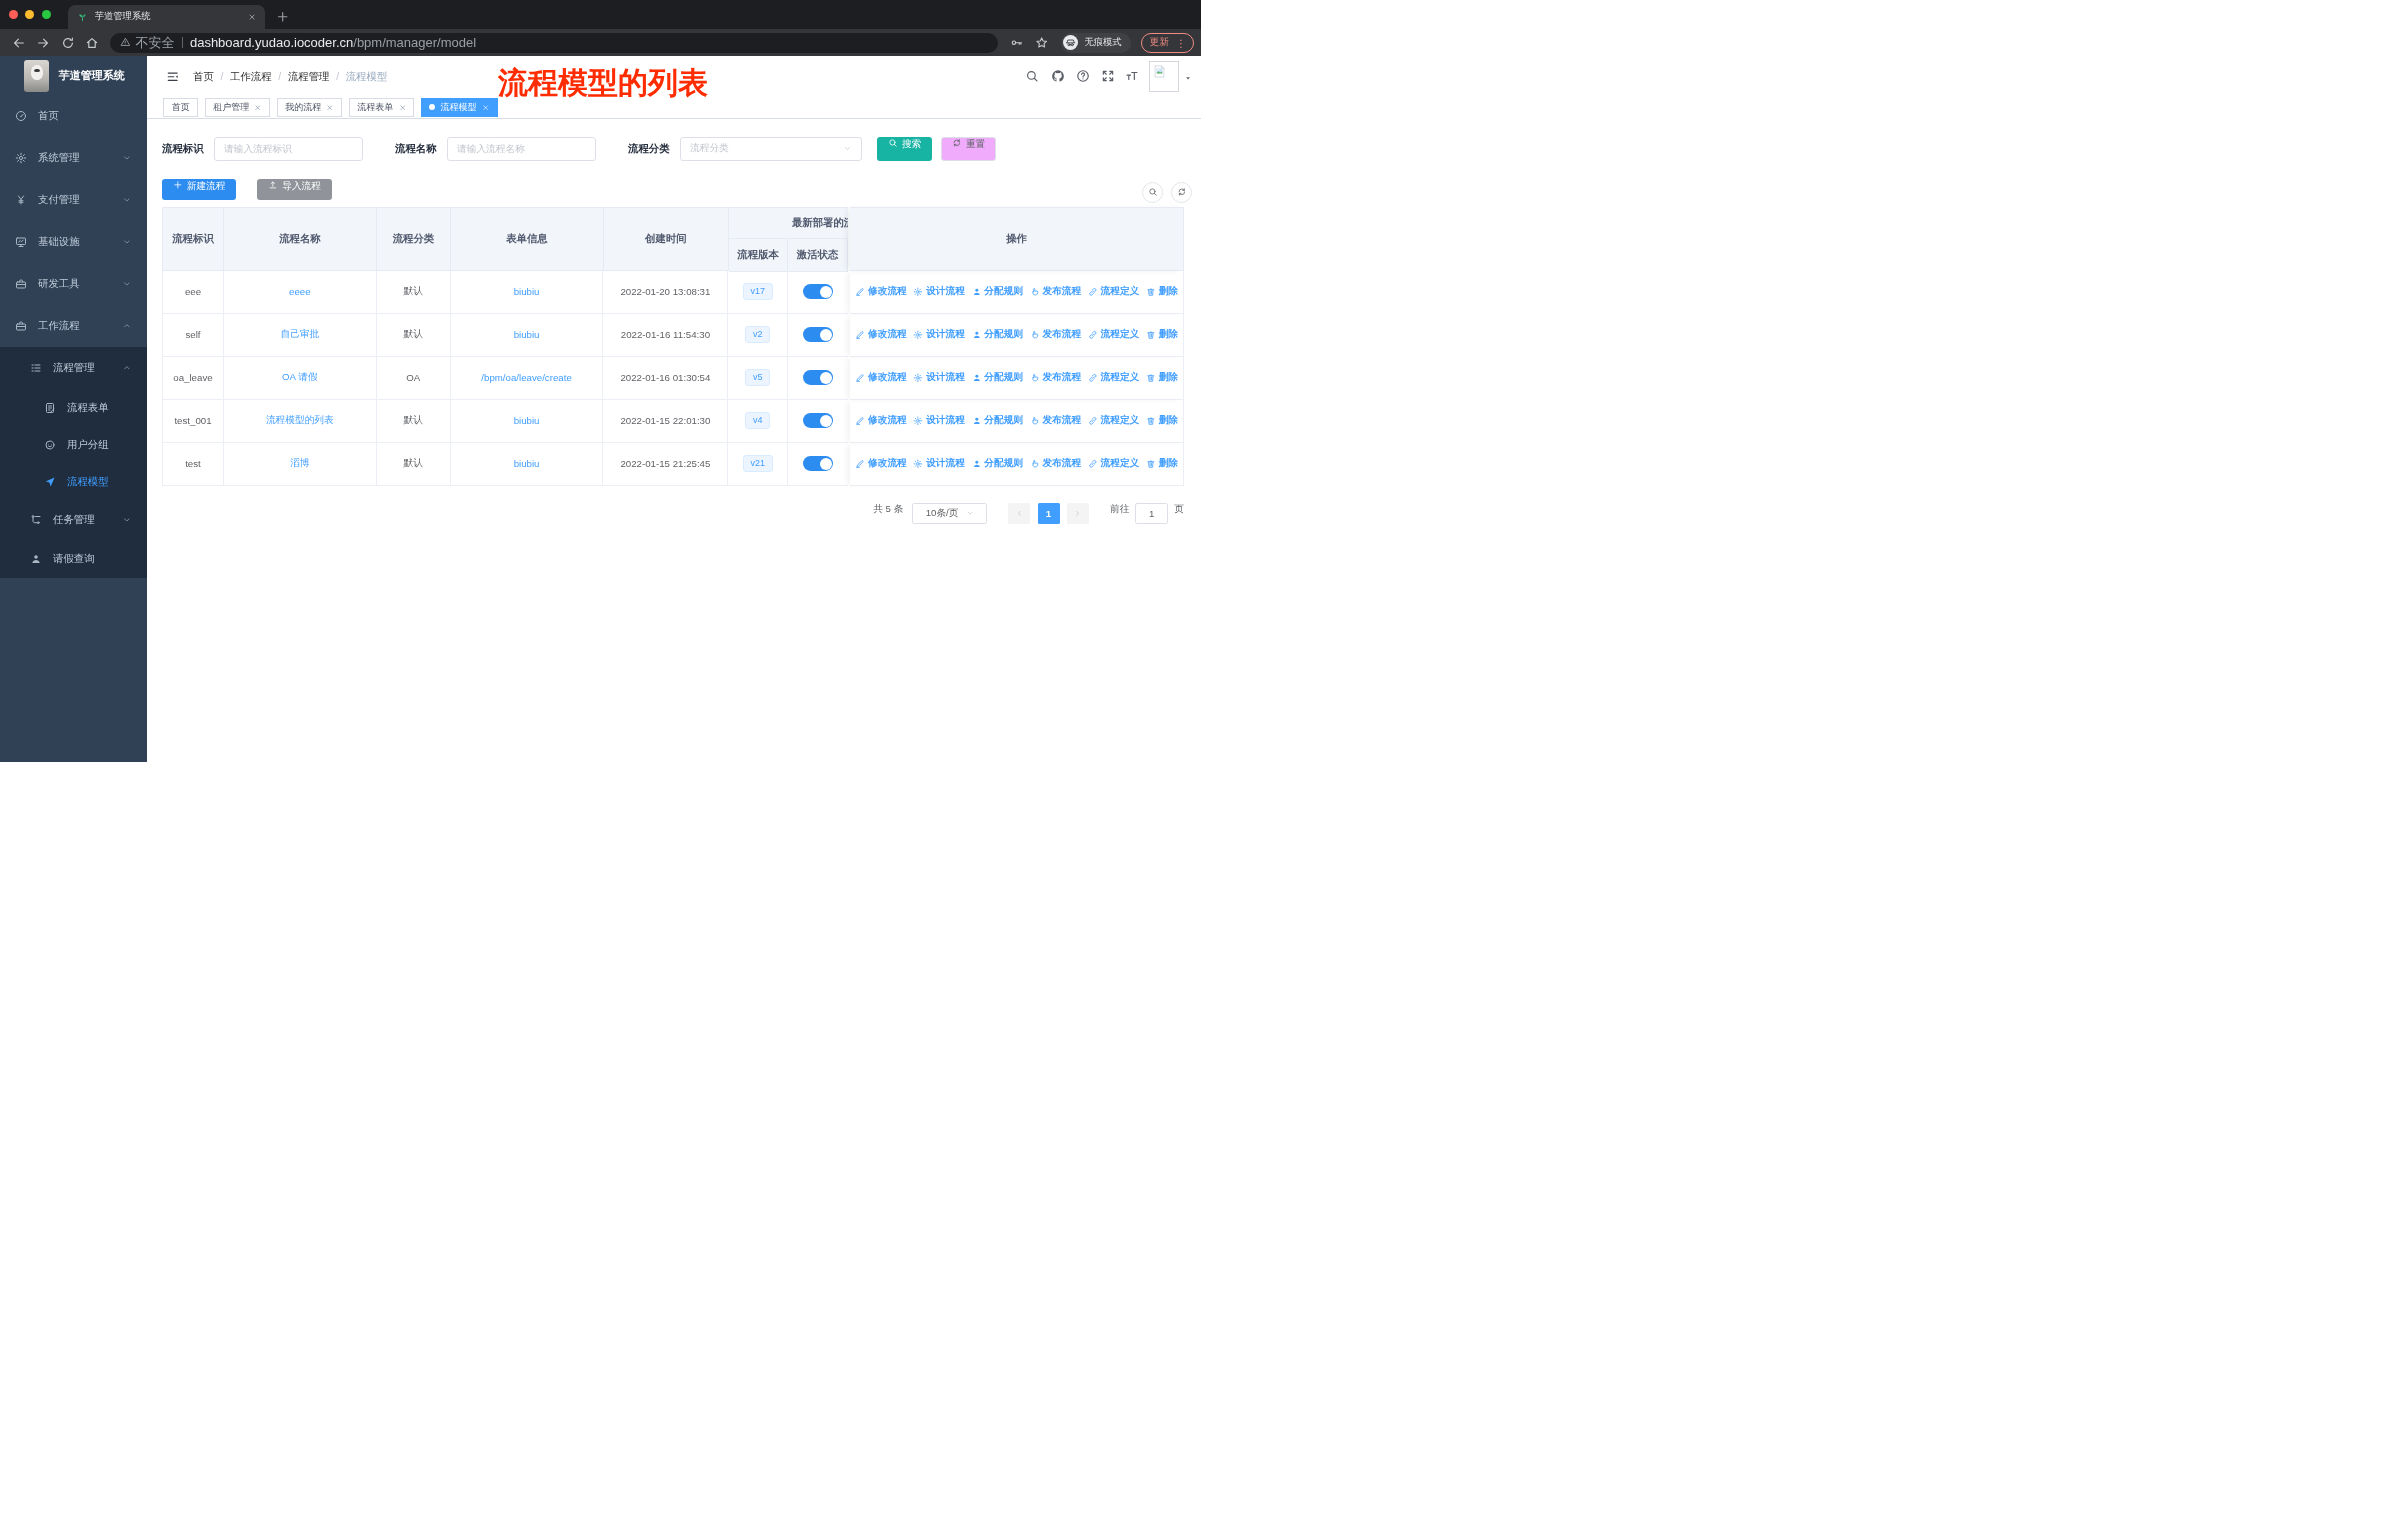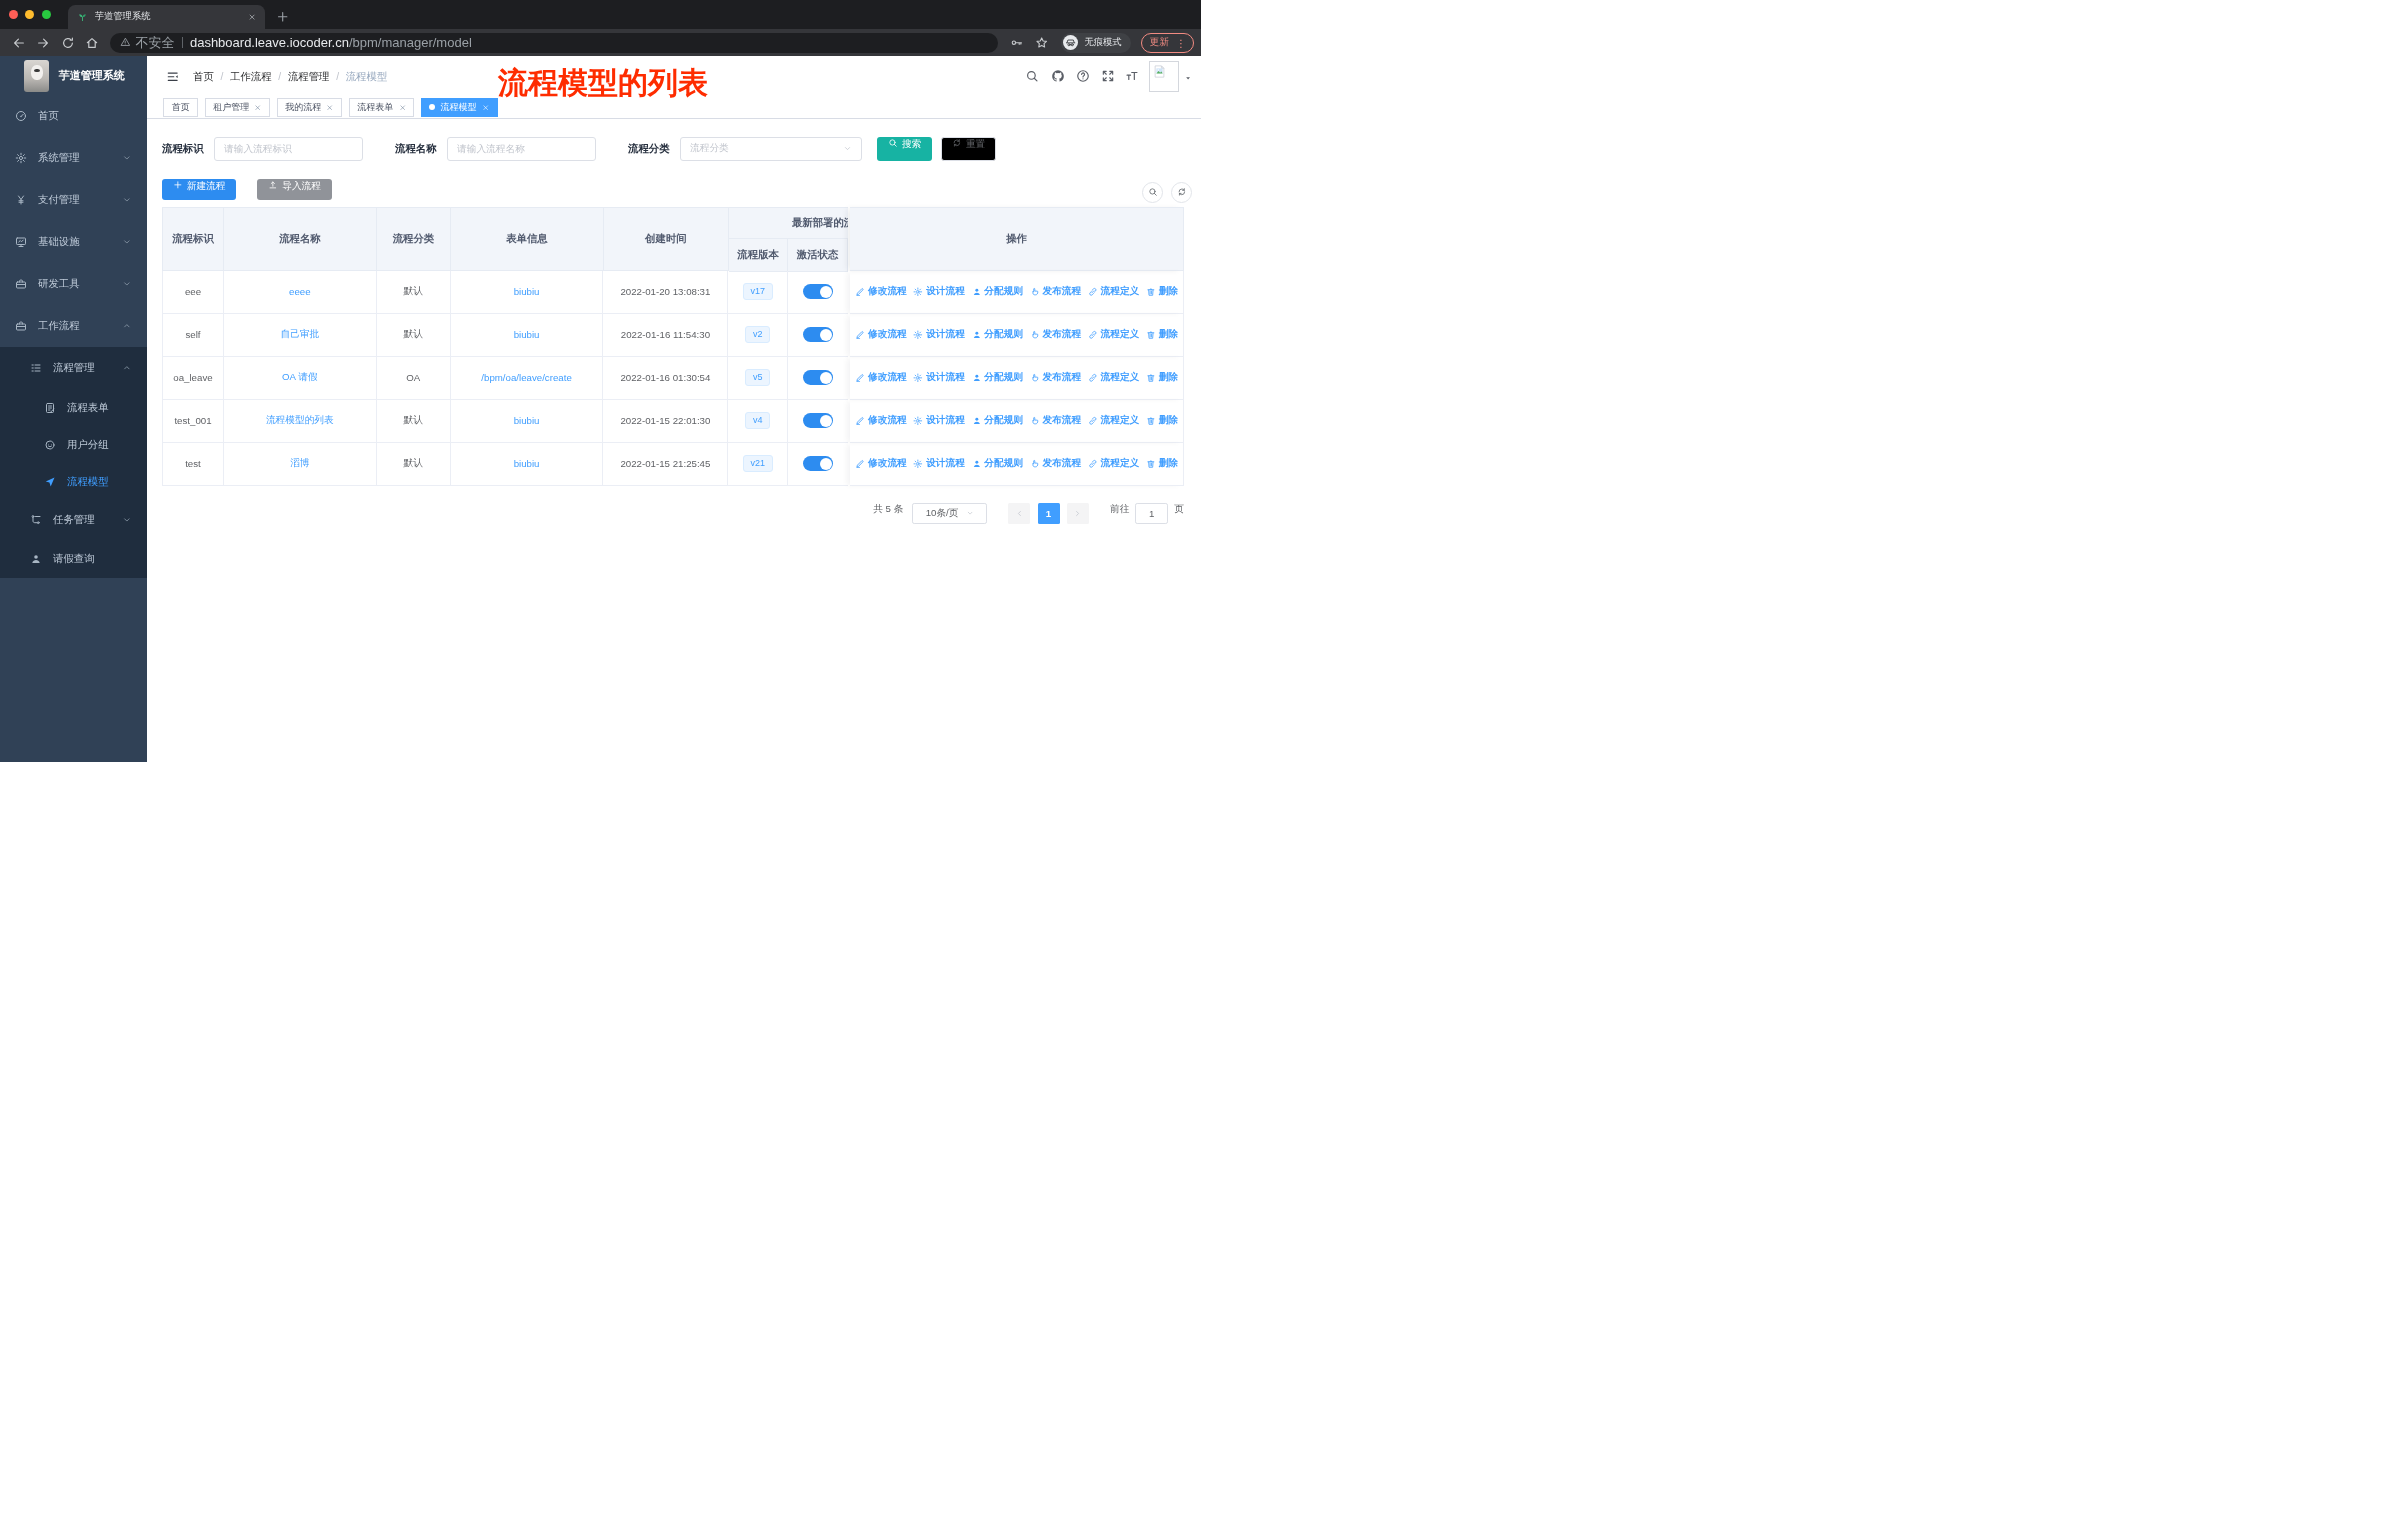--- a/index.html
+++ b/index.html
@@ -74,21 +74,21 @@
   
   .content { position:relative; height:644px; background:#fff; }
   .f-label { position:absolute; top:18px; height:24px; line-height:24px; font-weight:bold; font-size:10.4px; color:#27303f; }
   .f-input { position:absolute; top:18px; height:24px; border:0.7px solid #dcdfe6; border-radius:3px; font-size:9.7px; padding:0 9px; color:#606266; outline:none; font-family:inherit; background:#fff; }
   .f-input::placeholder { color:#c0c4cc; }
   .f-select { position:absolute; top:18px; height:24px; border:0.7px solid #dcdfe6; border-radius:3px; display:flex; align-items:center; justify-content:space-between; padding:0 9px; font-size:9.7px; color:#c0c4cc; cursor:pointer; background:#fff; }
   .f-select .ch { width:9px; height:9px; color:#c0c4cc; }
   .btn { position:absolute; display:flex; justify-content:center; gap:4.5px; font-size:9.7px; border-radius:3px; cursor:pointer; border:0.7px solid transparent; }
   .btn .bic { width:9.7px; height:9.7px; }
   .btn-search { left:730px; top:18px; width:55px; height:24px; background:#17b3a3; color:#fff; }
-  .btn-reset { left:794px; top:18px; width:55px; height:24px; background:#000000; border-color:#dcdfe6; color:#606266; }
+  .btn-reset { left:794px; top:18px; width:55px; height:24px; background:#f0abfc; border-color:#dcdfe6; color:#606266; }
   .btn-create { left:15px; top:60px; width:74px; height:21px; background:#2d8cf0; color:#fff; }
   .btn-import { left:110px; top:60px; width:75px; height:21px; background:#909399; color:#fff; }
   .cbtn { position:absolute; top:63px; width:21px; height:21px; border:0.7px solid #e2e5ea; border-radius:50%; display:flex; align-items:center; justify-content:center; color:#5f6368; background:#fff; cursor:pointer; }
   .cbtn .bic { width:9.7px; height:9.7px; }
 
   
   .table { position:absolute; left:15px; top:88px; width:1022px; font-size:9.7px; }
   .thead { display:flex; }
   .th { background:#f2f5fa; border:0.7px solid #e6ebf3; border-left:none; height:64px; display:flex; align-items:center; justify-content:center; font-size:10.4px; font-weight:bold; color:#515a6e; }
   .th.first { border-left:0.7px solid #e6ebf3; }
@@ -177,21 +177,21 @@
     <div class="urlpill">
       <span class="warn ic">
           <svg viewBox="0 0 24 24" fill="none" stroke="currentColor" stroke-width="2" stroke-linecap="round" stroke-linejoin="round">
             <path d="M12 3.5L2.5 19.5h19z"></path>
             <path d="M12 9.5v4.5"></path>
             <circle cx="12" cy="16.5" r="0.9" fill="currentColor" stroke="none"></circle>
           </svg>
         </span>
       <span>不安全</span>
       <span class="sep"></span>
-      <span class="dom">dashboard.leave.iocoder.cn</span>
+      <span class="dom">dashboard.yudao.iocoder.cn</span>
         <span class="path">/bpm/manager/model</span>
     </div>
     <span class="rkey ic">
         <svg viewBox="0 0 24 24" fill="none" stroke="currentColor" stroke-width="2" stroke-linecap="round" stroke-linejoin="round">
           <circle cx="7" cy="12" r="3"></circle>
           <path d="M10 12h10.5M16.5 12v3M19.5 12v2.5"></path>
         </svg>
       </span>
     <span class="rstar ic">
         <svg viewBox="0 0 24 24" fill="none" stroke="currentColor" stroke-width="2" stroke-linecap="round" stroke-linejoin="round">

